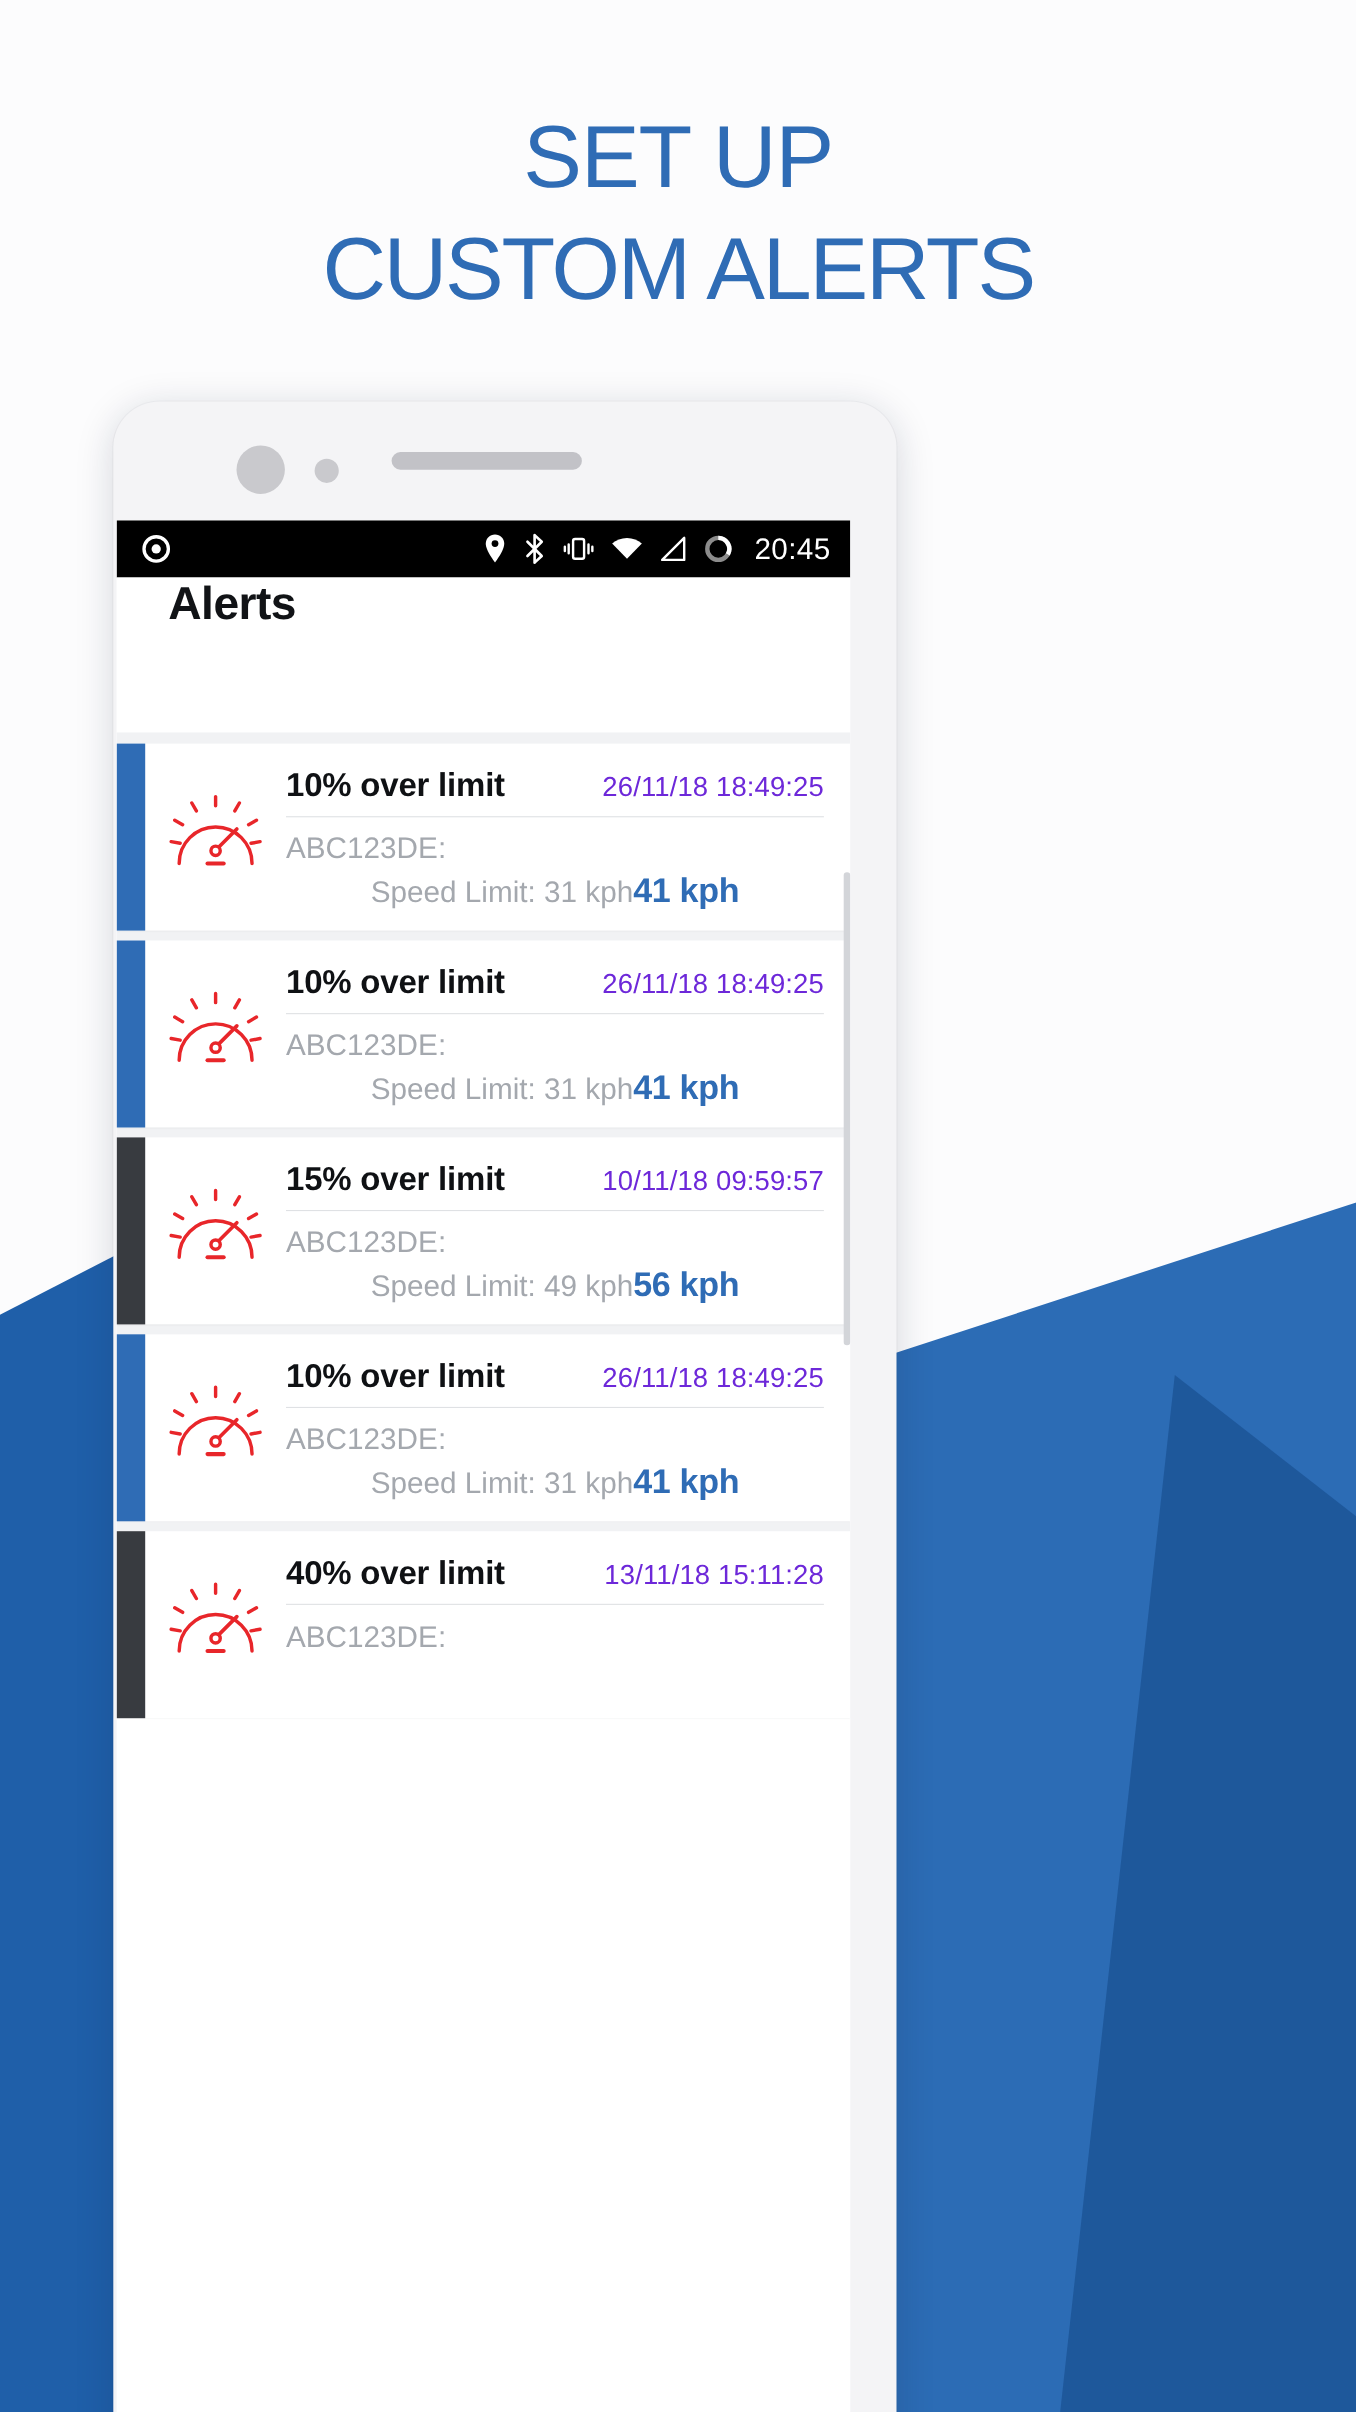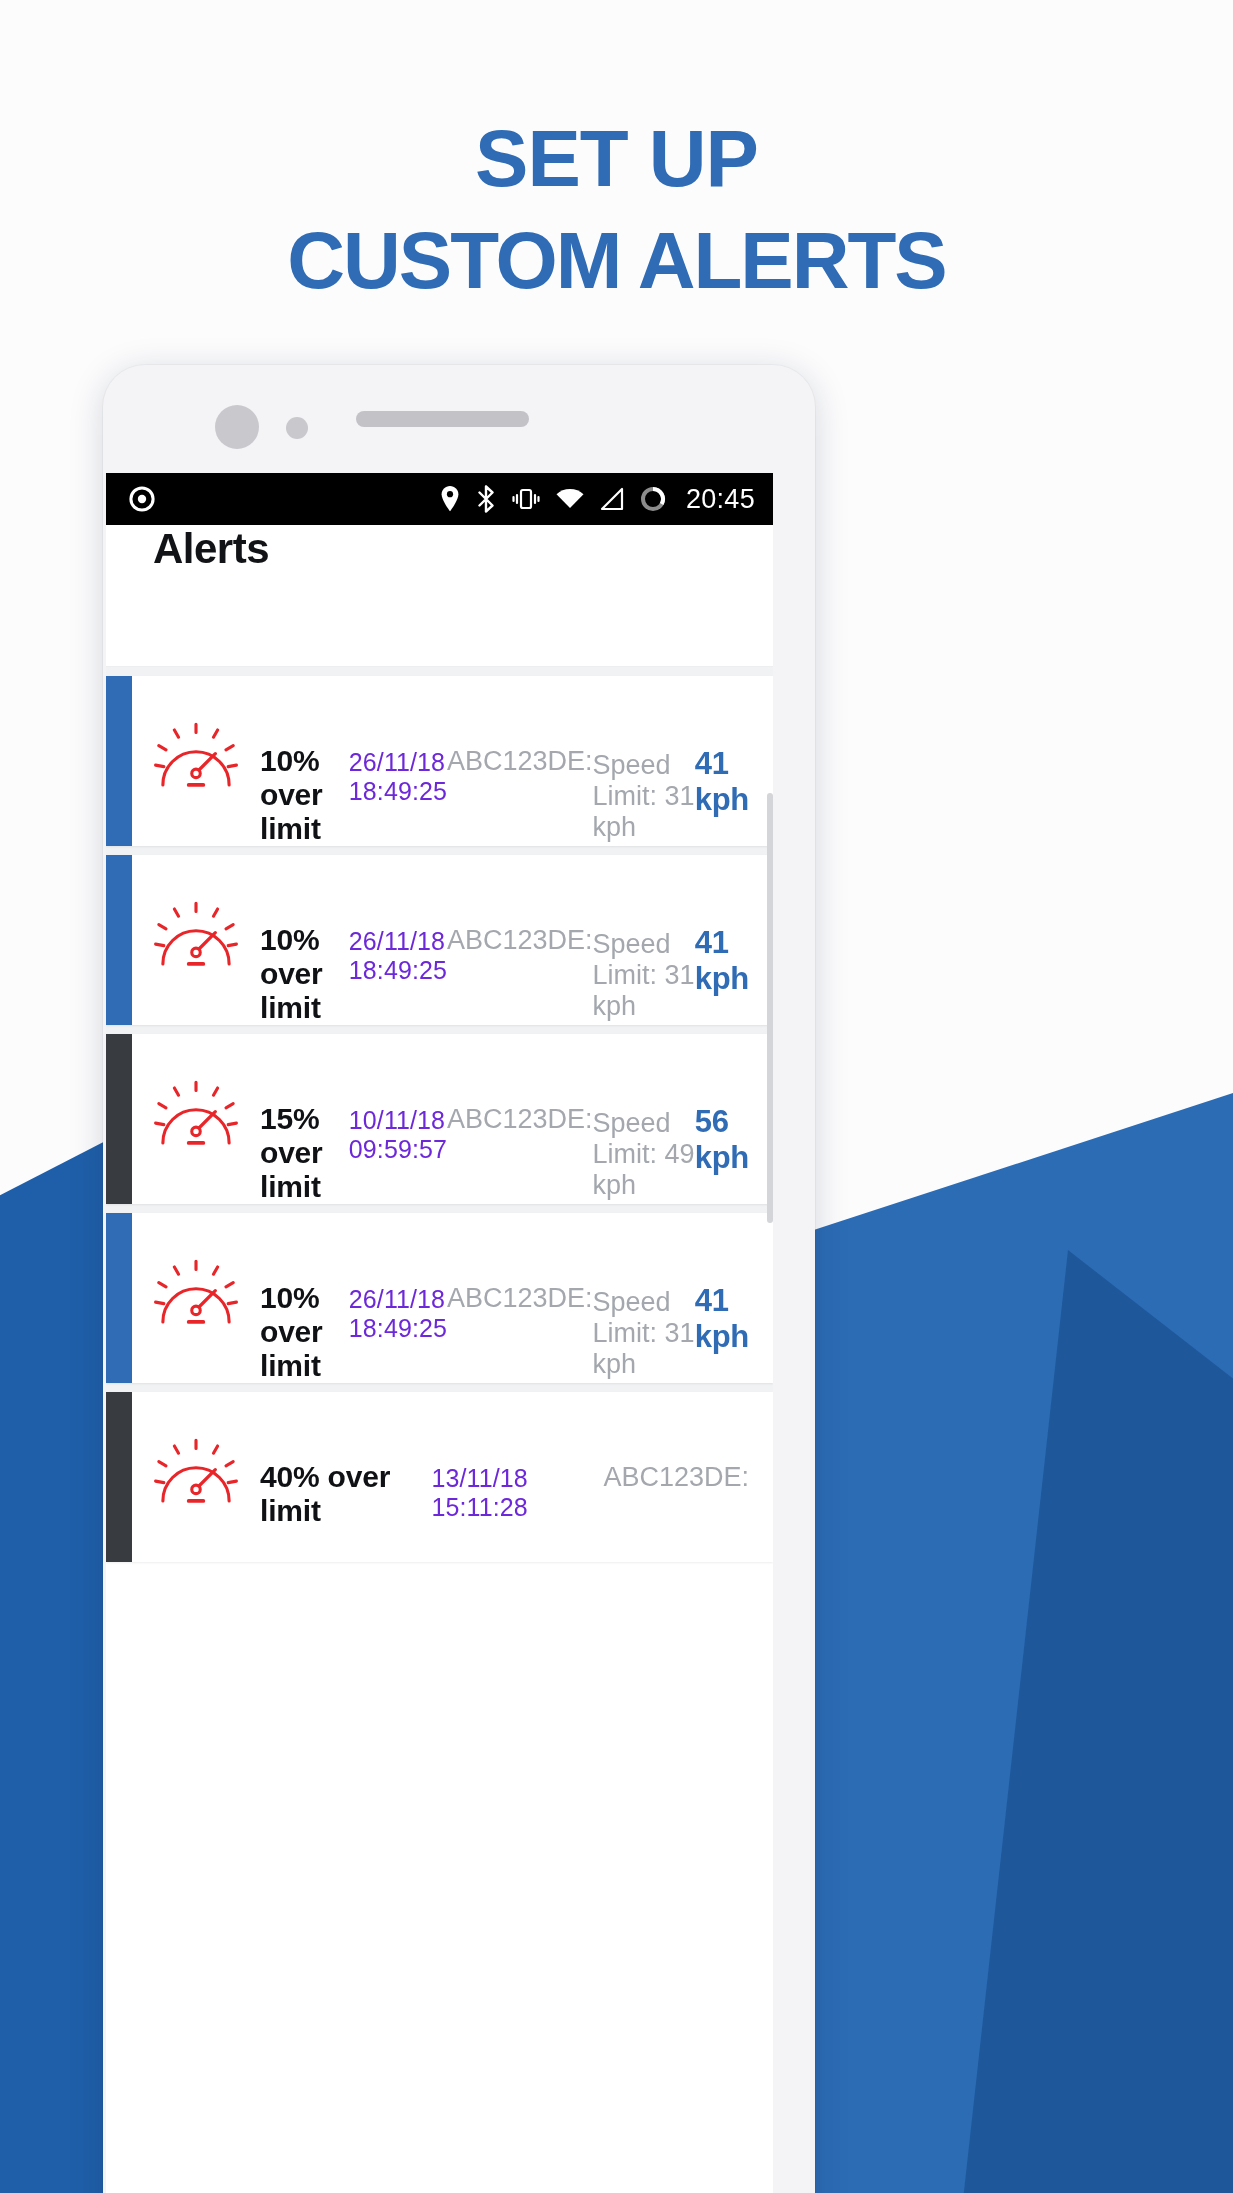--- a/index.html
+++ b/index.html
@@ -25,24 +25,24 @@
   }
   .bg-right2 {
     right: -30px; top: 1250px; width: 300px; height: 950px;
     background: #1c5596;
     clip-path: polygon(35% 0%, 100% 16%, 100% 100%, 0% 100%);
     opacity: .85;
   }
 
   
   .headline {
-    position: absolute; z-index: 4; left: 0; right: 0; top: 108px;
+    position: absolute; z-index: 4; left: 0; right: 0; top: 92px;
     text-align: center;
     color: #2f6cb5;
-    font-weight: 700;
+    font-weight: 400;
     font-size: 80px;
     line-height: 1.28;
     letter-spacing: -1px;
     font-stretch: condensed;
   }
   .headline .l2 { display: block; letter-spacing: -2px; }
 
   
   #phone {
     position: absolute; z-index: 3;
@@ -116,21 +116,21 @@
     box-shadow: 0 1px 2px rgba(0,0,0,.07);
   }
   .bar { width: 26px; flex: 0 0 26px; }
   .bar.blue { background: #2f6cb5; }
   .bar.dark { background: #383b40; }
 
   .icon-cell {
     width: 128px; flex: 0 0 128px;
     display: flex; align-items: center; justify-content: center;
   }
-  .body-cell { flex: 1; padding: 22px 24px 18px 0; display: flex; flex-direction: row; margin-top: 46px; }
+  .body-cell { flex: 1; padding: 22px 24px 18px 0; display: flex; flex-direction: column; }
   .row-top { display: flex; align-items: baseline; justify-content: space-between; }
   .row-title { font-size: 30px; font-weight: 700; color: #0f1114; letter-spacing: -.2px; }
   .row-time { font-size: 25px; color: #6d28d9; font-weight: 400; letter-spacing: .1px; }
   .divider { height: 1px; background: #dfe1e4; margin: 10px 0 12px 0; }
   .row-plate { font-size: 27px; color: #a4a8ae; line-height: 1.32; }
   .row-bot { display: flex; align-items: baseline; justify-content: center; margin-top: 2px; }
   .row-limit { font-size: 27px; color: #a4a8ae; }
   .row-speed { font-size: 31px; font-weight: 700; color: #2f6cb5; letter-spacing: -.3px; }
 
   

